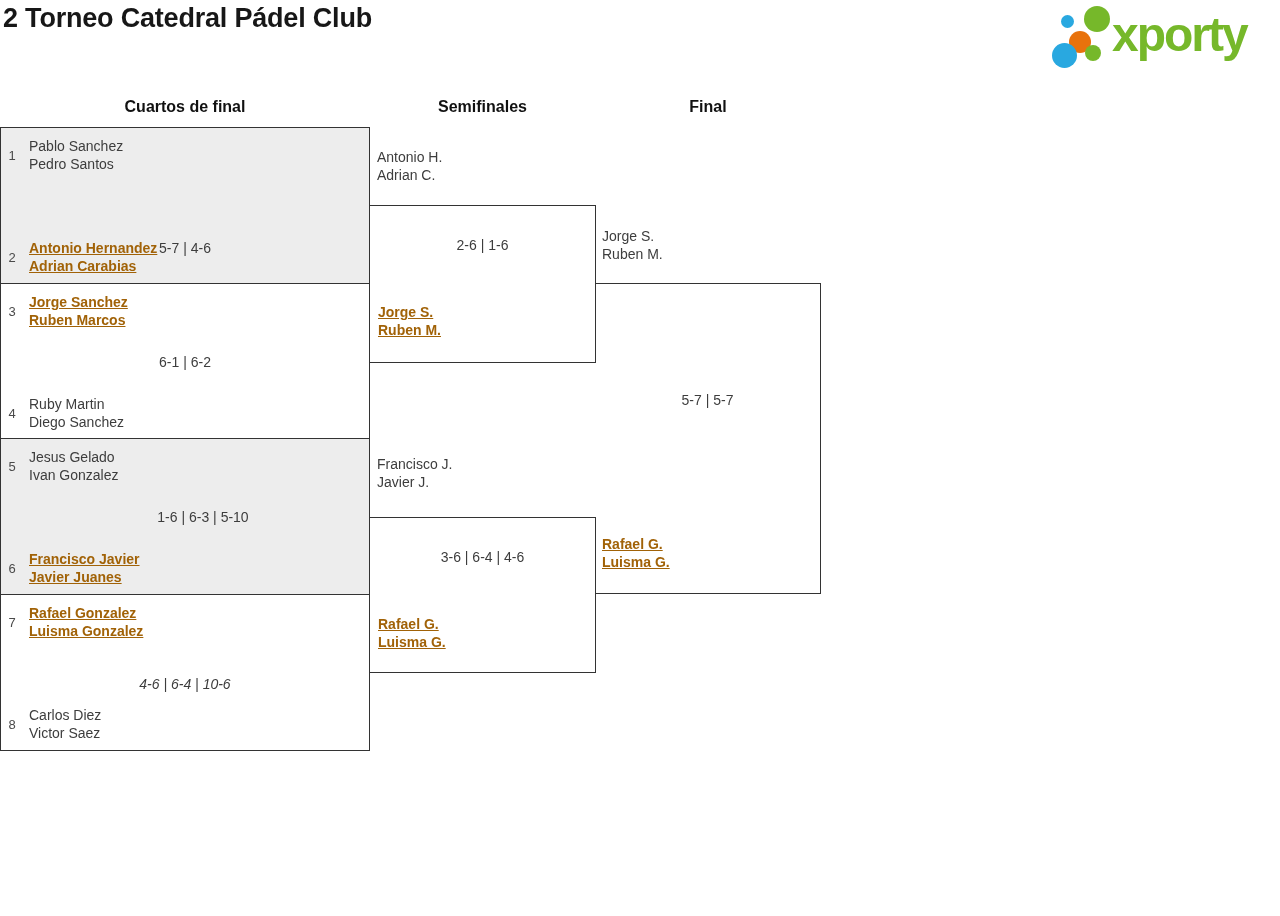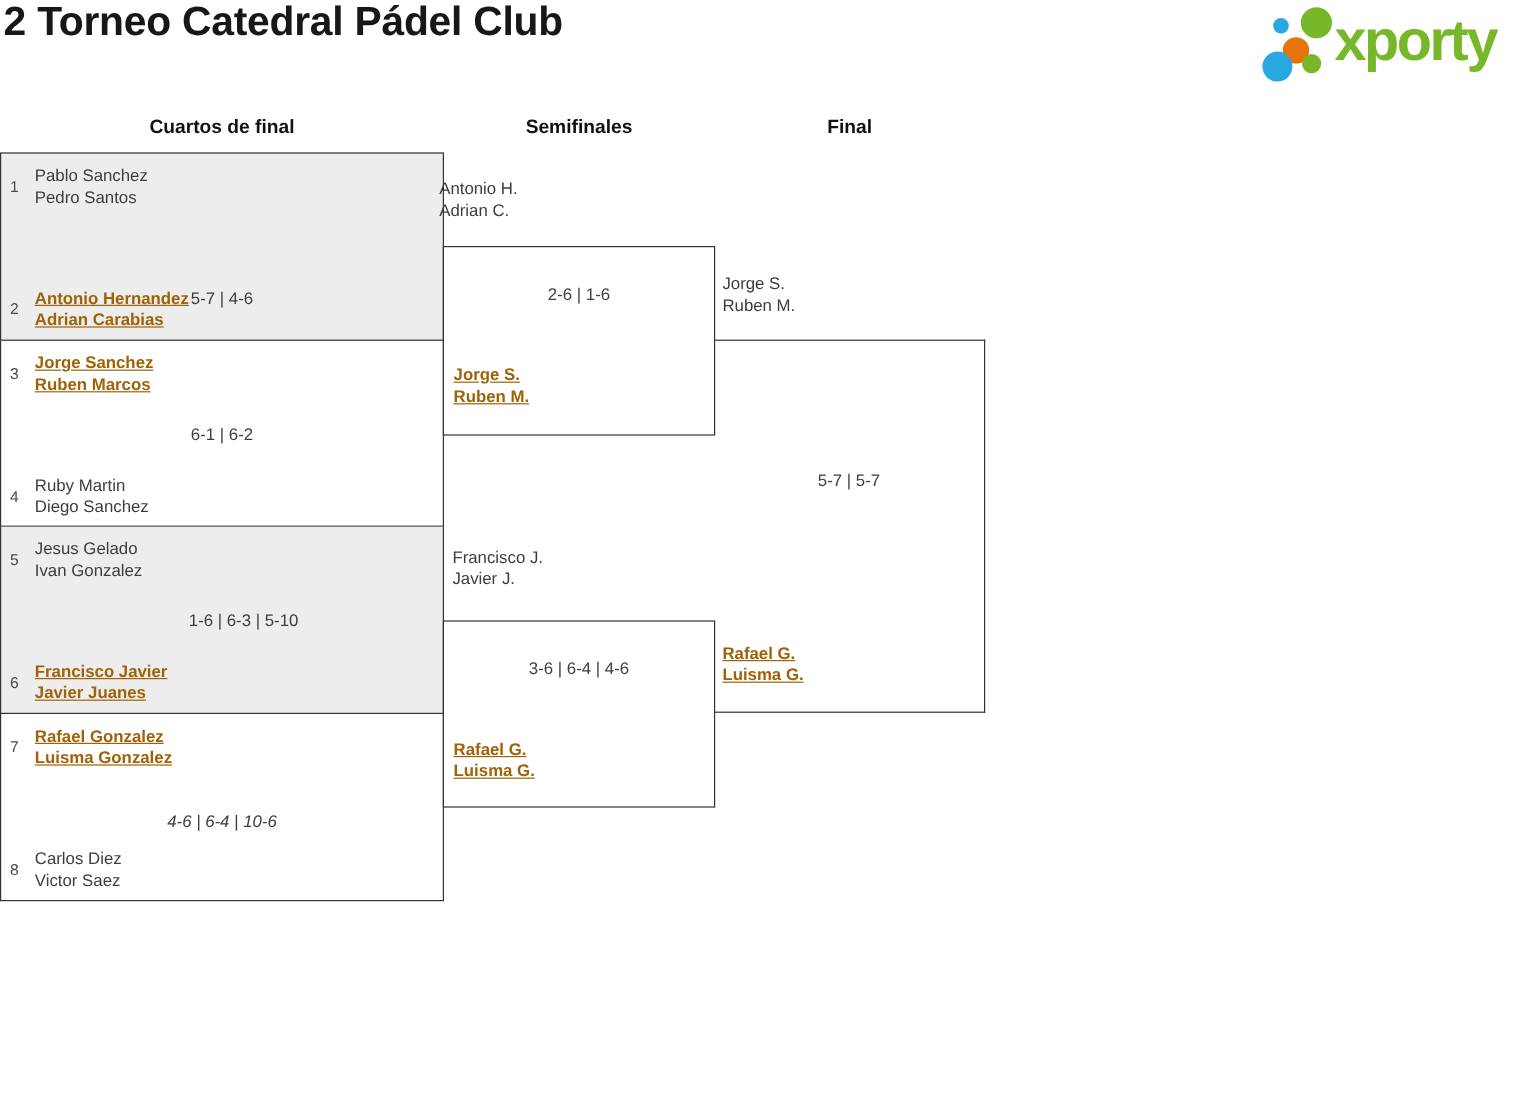--- a/index.html
+++ b/index.html
@@ -2,21 +2,21 @@
 <html><head>
 <meta charset="utf-8">
 <style>
   * { margin:0; padding:0; box-sizing:border-box; }
   html,body { background:#ffffff; }
   body { font-family:"Liberation Sans", sans-serif; }
   .stage { position:relative; width:1280px; height:916px; background:#fff; overflow:hidden; }
 
   
   .title-block { position:absolute; left:3px; top:2px; }
-  .title-line { font-size:34px; line-height:33px; font-weight:700; color:#171717; letter-spacing:-0.2px; }
+  .title-line { font-size:27px; line-height:33px; font-weight:700; color:#171717; letter-spacing:-0.2px; }
 
   
   .logo { position:absolute; left:1048px; top:0; width:232px; height:78px; cursor:pointer; }
   .dot { position:absolute; border-radius:50%; }
   .dot-green-lg  { left:36px;  top:6px;  width:26px; height:26px; background:#76b82a; }
   .dot-blue-sm   { left:13px;  top:15px; width:13px; height:13px; background:#29a8e0; }
   .dot-orange    { left:21px;  top:31px; width:22px; height:22px; background:#e8720c; }
   .dot-blue-lg   { left:4px;   top:43px; width:25px; height:25px; background:#29a8e0; }
   .dot-green-sm  { left:37px;  top:45px; width:16px; height:16px; background:#76b82a; }
   .wordmark { position:absolute; left:64px; top:9px; font-size:48px; line-height:52px; font-weight:700; letter-spacing:-2px; color:#76b82a; }
@@ -131,21 +131,21 @@
     <div class="score" style="top:80px;font-style:italic;">4-6 | 6-4 | 10-6</div>
     <div class="team-row" style="top:111px;">
       <span class="seed">8</span>
       <div class="names">
         <div>Carlos Diez</div>
         <div>Victor Saez</div>
       </div>
     </div>
   </div>
 
-  <div class="free-names" style="left:366px; top:148px;">
+  <div class="free-names" style="left:377px; top:148px;">
     <div>Antonio H.</div>
     <div>Adrian C.</div>
   </div>
   <div class="sf-box" style="top:205px; height:158px;">
     <div class="score" style="top:30px;">2-6 | 1-6</div>
     <div class="free-names winner" style="left:8px; top:97px;">
       <div>Jorge S.</div>
       <div>Ruben M.</div>
     </div>
   </div>

